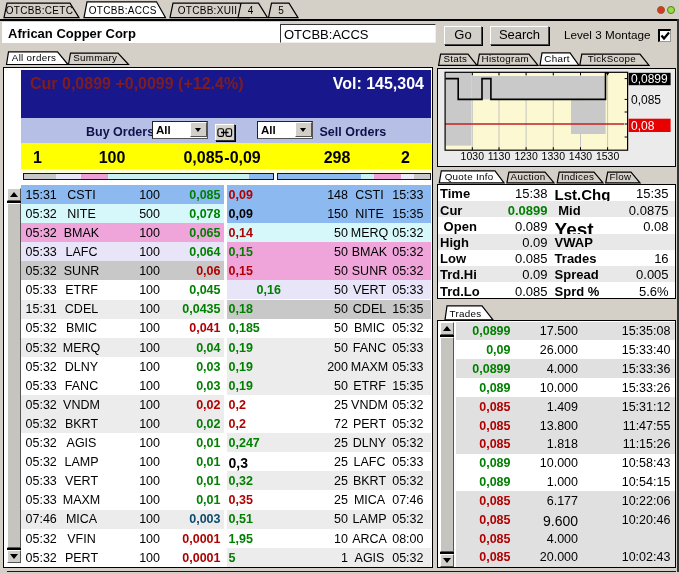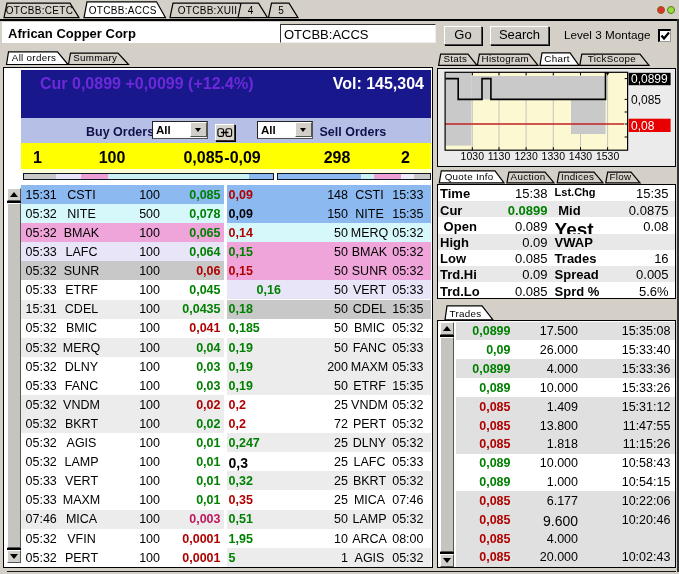--- a/index.html
+++ b/index.html
@@ -35,21 +35,21 @@
   </svg>
 <div class="a" style="left:677.2px;top:19.2px;width:1.4px;height:553px;background:#333;"></div>
 <svg class="a" style="left:0px;top:51.3px" width="132" height="16" viewBox="0 0 132 16">
     <path d="M68.5,13.5 L70.5,2.2 L118,2.2 L128.5,13.5 Z" fill="#d4d0c8" stroke="#000" stroke-width="1.2"></path>
     <text x="95.2" y="10.4" font-size="9.8" font-weight="normal" letter-spacing="0.3" text-anchor="middle" fill="#000">Summary</text>
     <path d="M6.5,13.5 L8.5,0.8 L57.5,0.8 L68.0,13.5 Z" fill="#ffffff" stroke="#000" stroke-width="1.2"></path>
     <text x="34.0" y="10.4" font-size="9.8" font-weight="normal" letter-spacing="0.3" text-anchor="middle" fill="#000">All orders</text>
   </svg>
 <div class="a" style="left:3px;top:67.3px;width:430px;height:501.2px;background:#fff;border:1.6px solid #000;"></div>
 <div class="a" style="left:21px;top:70.2px;width:410px;height:48.3px;background:#18188c;"></div>
-<div class="a tr" style="left:40px;top:75.2px;font-size:16px;font-weight:bold;color:#6d28d9;">Cur 0,0899 +0,0099 (+12.4%)</div>
+<div class="a tr" style="left:30px;top:75.2px;font-size:16px;font-weight:bold;color:#7f1d1d;">Cur 0,0899 +0,0099 (+12.4%)</div>
 <div class="a tr" style="left:281px;top:75.2px;width:143px;font-size:16px;font-weight:bold;color:#fff;text-align:right;">Vol: 145,304</div>
 <div class="a" style="left:21px;top:118.3px;width:410px;height:25.2px;background:#b6c0e6;"></div>
 <div class="a tr" style="left:86px;top:125.4px;width:62px;text-align:right;font-size:12.5px;font-weight:bold;color:#10104a;">Buy Orders</div>
 <div class="a tr" style="left:319.5px;top:125.4px;font-size:12.5px;font-weight:bold;color:#10104a;">Sell Orders</div>
 <div class="a" style="left:152px;top:120.5px;width:56px;height:18px;background:#fff;border:1.5px solid;border-color:#222 #555 #555 #222;"></div>
 <div class="a tr" style="left:156px;top:123.5px;font-size:11.5px;font-weight:bold;">All</div>
 <div class="a" style="left:190px;top:122.0px;width:16.5px;height:15px;background:#d2cfc8;border:1px solid;border-color:#fff #555 #555 #fff;"></div>
 <div class="a" style="left:195px;top:127.5px;width:0;height:0;border-left:3.5px solid transparent;border-right:3.5px solid transparent;border-top:4.5px solid #000;"></div>
 <div class="a" style="left:257px;top:120.5px;width:56px;height:18px;background:#fff;border:1.5px solid;border-color:#222 #555 #555 #222;"></div>
 <div class="a tr" style="left:261px;top:123.5px;font-size:11.5px;font-weight:bold;">All</div>
@@ -153,21 +153,21 @@
 <div class="a tr" style="left:160px;top:474.2px;width:60.5px;text-align:right;font-size:12.5px;font-weight:bold;color:#008000;">0,01</div>
 <div class="a" style="left:21px;top:490.5px;width:203px;height:19.1px;background:#ffffff;"></div>
 <div class="a tr" style="left:25.5px;top:493.3px;font-size:12.5px;">05:33</div>
 <div class="a tr" style="left:60px;top:493.3px;width:43px;text-align:center;font-size:12.5px;">MAXM</div>
 <div class="a tr" style="left:120px;top:493.3px;width:40px;text-align:right;font-size:12.5px;">100</div>
 <div class="a tr" style="left:160px;top:493.3px;width:60.5px;text-align:right;font-size:12.5px;font-weight:bold;color:#008000;">0,01</div>
 <div class="a" style="left:21px;top:509.6px;width:203px;height:19.1px;background:#ececec;"></div>
 <div class="a tr" style="left:25.5px;top:512.4px;font-size:12.5px;">07:46</div>
 <div class="a tr" style="left:60px;top:512.4px;width:43px;text-align:center;font-size:12.5px;">MICA</div>
 <div class="a tr" style="left:120px;top:512.4px;width:40px;text-align:right;font-size:12.5px;">100</div>
-<div class="a tr" style="left:160px;top:512.4px;width:60.5px;text-align:right;font-size:12.5px;font-weight:bold;color:#be185d;">0,003</div>
+<div class="a tr" style="left:160px;top:512.4px;width:60.5px;text-align:right;font-size:12.5px;font-weight:bold;color:#0c4a6e;">0,003</div>
 <div class="a" style="left:21px;top:528.7px;width:203px;height:19.1px;background:#ffffff;"></div>
 <div class="a tr" style="left:25.5px;top:531.5px;font-size:12.5px;">05:32</div>
 <div class="a tr" style="left:60px;top:531.5px;width:43px;text-align:center;font-size:12.5px;">VFIN</div>
 <div class="a tr" style="left:120px;top:531.5px;width:40px;text-align:right;font-size:12.5px;">100</div>
 <div class="a tr" style="left:160px;top:531.5px;width:60.5px;text-align:right;font-size:12.5px;font-weight:bold;color:#b00000;">0,0001</div>
 <div class="a" style="left:21px;top:547.8px;width:203px;height:19.1px;background:#ffffff;"></div>
 <div class="a tr" style="left:25.5px;top:550.6px;font-size:12.5px;">05:32</div>
 <div class="a tr" style="left:60px;top:550.6px;width:43px;text-align:center;font-size:12.5px;">PERT</div>
 <div class="a tr" style="left:120px;top:550.6px;width:40px;text-align:right;font-size:12.5px;">100</div>
 <div class="a tr" style="left:160px;top:550.6px;width:60.5px;text-align:right;font-size:12.5px;font-weight:bold;color:#b00000;">0,0001</div>
@@ -346,21 +346,21 @@
     <path d="M557.2,12.9 L559.2,2.2 L594,2.2 L603,12.9 Z" fill="#d4d0c8" stroke="#000" stroke-width="1.2"></path>
     <text x="577.6" y="9.8" font-size="9.8" font-weight="normal" letter-spacing="0.3" text-anchor="middle" fill="#000">Indices</text>
     <path d="M605.7,12.9 L607.7,2.2 L631,2.2 L640,12.9 Z" fill="#d4d0c8" stroke="#000" stroke-width="1.2"></path>
     <text x="620.4" y="9.8" font-size="9.8" font-weight="normal" letter-spacing="0.3" text-anchor="middle" fill="#000">Flow</text>
     <path d="M439.3,12.9 L441.3,0.8 L495,0.8 L504,12.9 Z" fill="#ffffff" stroke="#000" stroke-width="1.2"></path>
     <text x="469.1" y="9.8" font-size="9.8" font-weight="normal" letter-spacing="0.3" text-anchor="middle" fill="#000">Quote Info</text>
   </svg>
 <div class="a" style="left:436.8px;top:183.5px;width:239.6px;height:115.6px;background:#fff;border:1.6px solid #000;"></div>
 <div class="a tr" style="left:440px;top:186.3px;font-size:13px;font-weight:bold;">Time</div>
 <div class="a tr" style="left:470px;top:186.3px;width:77.5px;text-align:right;font-size:13px;color:#000000;">15:38</div>
-<div class="a tr" style="left:554.6px;top:186.3px;font-size:11px;font-weight:bold;">Lst.Chg</div>
+<div class="a tr" style="left:554.6px;top:186.3px;font-size:15px;font-weight:bold;">Lst.Chg</div>
 <div class="a tr" style="left:600px;top:186.3px;width:68.6px;text-align:right;font-size:13px;">15:35</div>
 <div class="a" style="left:438.4px;top:201.3px;width:236.4px;height:16.2px;background:#e8e8e8;"></div>
 <div class="a tr" style="left:440px;top:202.5px;font-size:13px;font-weight:bold;">Cur</div>
 <div class="a tr" style="left:470px;top:202.5px;width:77.5px;text-align:right;font-size:13px;color:#008000;font-weight:bold;">0.0899</div>
 <div class="a tr" style="left:554.6px;top:202.5px;font-size:13px;font-weight:bold;">&nbsp;Mid</div>
 <div class="a tr" style="left:600px;top:202.5px;width:68.6px;text-align:right;font-size:13px;">0.0875</div>
 <div class="a tr" style="left:440px;top:218.7px;font-size:13px;font-weight:bold;">&nbsp;Open</div>
 <div class="a tr" style="left:470px;top:218.7px;width:77.5px;text-align:right;font-size:13px;color:#000000;">0.089</div>
 <div class="a tr" style="left:554.6px;top:218.7px;font-size:19px;font-weight:bold;text-align:right;">Yest</div>
 <div class="a tr" style="left:600px;top:218.7px;width:68.6px;text-align:right;font-size:13px;">0.08</div>

